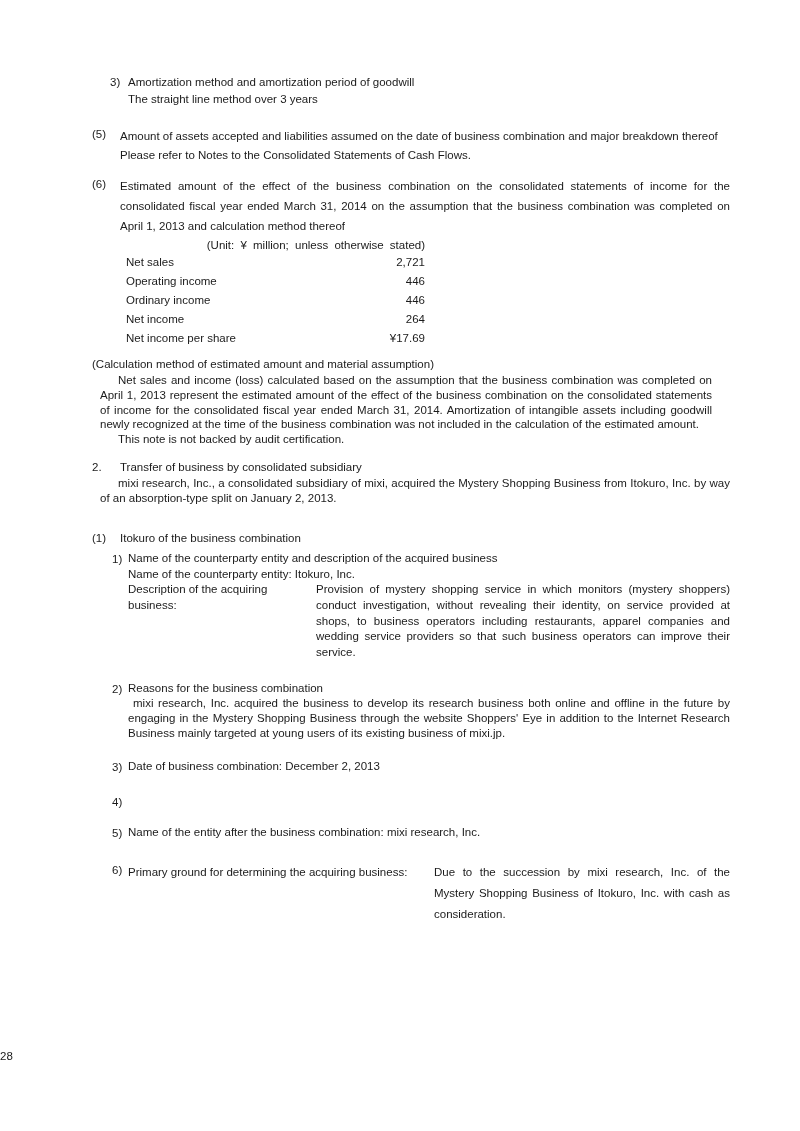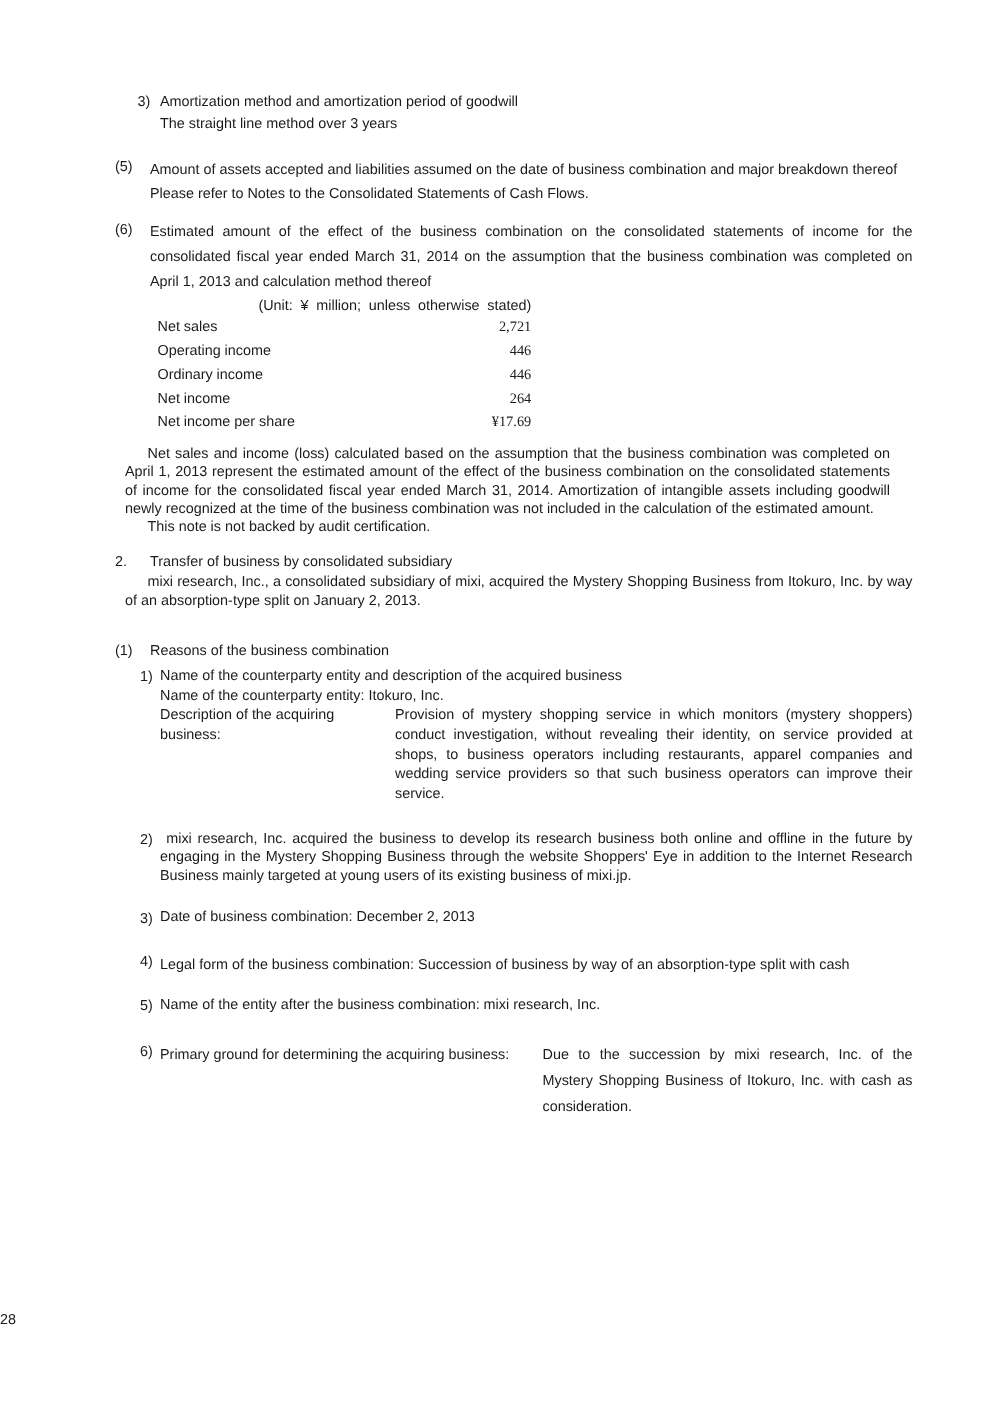--- a/index.html
+++ b/index.html
@@ -26,21 +26,21 @@
   .lh155 { line-height: 15.5px; }
 
   .goodwill-block { margin-left: 18px; }
   .sec5-block { margin-top: 18px; }
   .sec6-block { margin-top: 12px; }
   .sec6-title { line-height: 20px; }
 
   .fin-table { width: 299px; margin-left: 6px; margin-top: 1px; }
   .unit-note { text-align: right; line-height: 16px; word-spacing: 3px; }
   .t-row { display: flex; justify-content: space-between; line-height: 19px; gap: 46px; }
-  .t-val { text-align: left; font-family: Liberation Serif, serif; }
+  .t-val { text-align: left; }
 
   .calc-block { margin-top: 8px; }
   .calc-para { margin: 0 18px 0 8px; text-indent: 18px; line-height: 14.8px; text-align: justify; }
   .calc-para2 { margin: 0 0 0 8px; text-indent: 18px; line-height: 15px; }
 
   .sec2-block { margin-top: 12px; }
   .sec2-para { margin: 0 0 0 8px; text-indent: 18px; line-height: 15px; text-align: justify; }
 
   .summary-block { margin-top: 24px; }
   .sub-items { margin-left: 20px; }
@@ -120,36 +120,37 @@
           <div class="t-row">
             <span class="t-label">Net income per share</span>
             <span class="t-val">¥17.69</span>
           </div>
         </div>
       </div>
     </div>
   </div>
 
   <div class="calc-block">
+    <div>(Calculation method of estimated amount and material assumption)</div>
     <p class="calc-para">Net sales and income (loss) calculated based on the assumption that the business combination was completed on April 1, 2013 represent the estimated amount of the effect of the business combination on the consolidated statements of income for the consolidated fiscal year ended March 31, 2014. Amortization of intangible assets including goodwill newly recognized at the time of the business combination was not included in the calculation of the estimated amount.</p>
     <p class="calc-para2">This note is not backed by audit certification.</p>
   </div>
 
   <div class="sec2-block">
     <div class="flex-row">
       <span class="lbl w28">2.</span>
       <div class="flex-body">Transfer of business by consolidated subsidiary</div>
     </div>
     <p class="sec2-para">mixi research, Inc., a consolidated subsidiary of mixi, acquired the Mystery Shopping Business from Itokuro, Inc. by way of an absorption-type split on January 2, 2013.</p>
   </div>
 
   <div class="summary-block">
     <div class="flex-row">
       <span class="lbl w28">(1)</span>
-      <div class="flex-body">Reasons of the business combination</div>
+      <div class="flex-body">Itokuro of the business combination</div>
     </div>
 
     <div class="sub-items">
 
       <div class="sub-item-1">
         <div class="flex-row">
           <span class="lbl w16">1)</span>
           <div class="flex-body">
             <div class="lh155">Name of the counterparty entity and description of the acquired business</div>
             <div class="lh155">Name of the counterparty entity: Itokuro, Inc.</div>
@@ -158,37 +159,37 @@
               <div class="desc-text-1">Provision of mystery shopping service in which monitors (mystery shoppers) conduct investigation, without revealing their identity, on service provided at shops, to business operators including restaurants, apparel companies and wedding service providers so that such business operators can improve their service.</div>
             </div>
           </div>
         </div>
       </div>
 
       <div class="sub-item-2">
         <div class="flex-row">
           <span class="lbl w16">2)</span>
           <div class="flex-body">
+            <div class="lh155">Reasons for the business combination</div>
             <p class="reasons-para">mixi research, Inc. acquired the business to develop its research business both online and offline in the future by engaging in the Mystery Shopping Business through the website Shoppers' Eye in addition to the Internet Research Business mainly targeted at young users of its existing business of mixi.jp.</p>
           </div>
         </div>
       </div>
 
       <div class="sub-item-3">
         <div class="flex-row">
           <span class="lbl w16">3)</span>
           <div class="flex-body lh155">Date of business combination: December 2, 2013</div>
         </div>
       </div>
 
       <div class="sub-item-4">
         <div class="flex-row">
           <span class="lbl w16">4)</span>
           <div class="flex-body">
-            <div class="lh21">Legal form of the business combination: Succession of business by way of an absorption-type split with cash</div>
           </div>
         </div>
       </div>
 
       <div class="sub-item-5">
         <div class="flex-row">
           <span class="lbl w16">5)</span>
           <div class="flex-body lh155">Name of the entity after the business combination: mixi research, Inc.</div>
         </div>
       </div>

